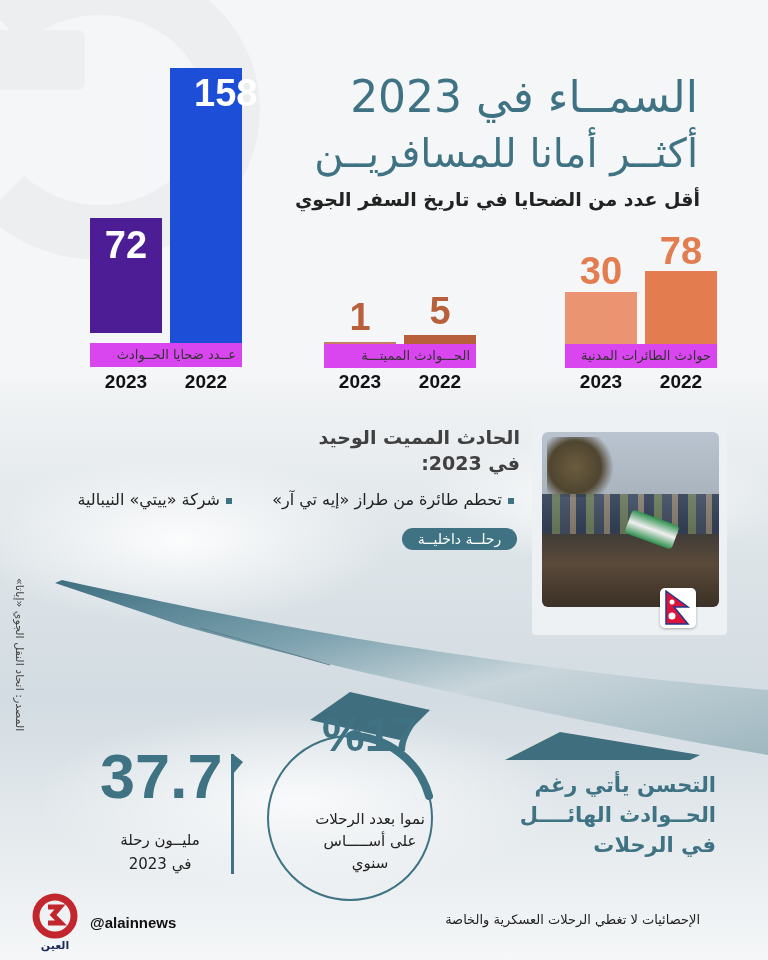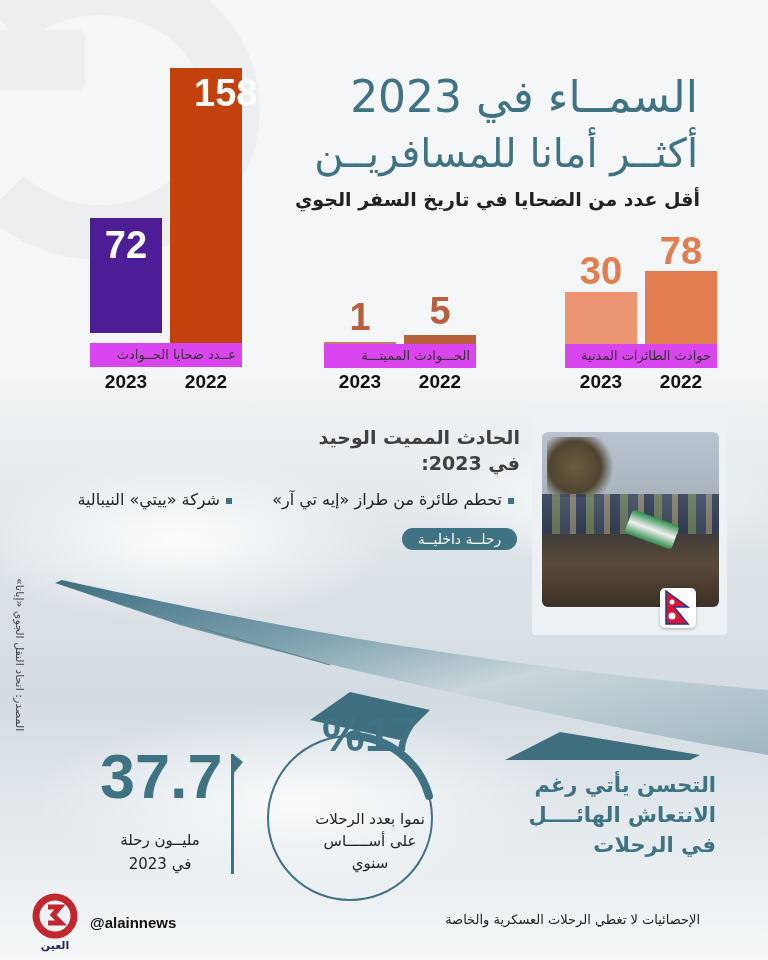--- a/index.html
+++ b/index.html
@@ -142,21 +142,21 @@
 
 <div class="title">
   <div class="l1">السمــاء في 2023</div>
   <div class="l2">أكثــر أمانا للمسافريــن</div>
 </div>
 <div class="subtitle">أقل عدد من الضحايا في تاريخ السفر الجوي</div>
 
 <div class="bar" style="left:90px;top:218px;width:72px;height:115px;background:#4c1d95;padding-top:6px;">
   <span>72</span>
 </div>
-<div class="bar" style="left:170px;top:68px;width:72px;height:275px;background:#c2410c;padding-top:4px;padding-left:24px;">
+<div class="bar" style="left:170px;top:68px;width:72px;height:275px;background:#1d4ed8;padding-top:4px;padding-left:24px;">
   <span>158</span>
 </div>
 <div class="bar-label" style="left:90px;top:343px;width:152px;">عــدد ضحايا الحــوادث</div>
 <div class="year" style="left:90px;top:371px;">2023</div>
 <div class="year" style="left:170px;top:371px;">2022</div>
 
 <div class="barnum" style="left:324px;top:296px;width:72px;color:#b85f3c;">1</div>
 <div class="bar" style="left:324px;top:342px;width:72px;height:2px;background:#c77f63;"></div>
 <div class="barnum" style="left:404px;top:290px;width:72px;color:#b85f3c;">5</div>
 <div class="bar" style="left:404px;top:335px;width:72px;height:9px;background:#b85f3c;"></div>
@@ -210,21 +210,21 @@
 </div>
 <div class="bullet" style="right:536px;top:490px;">
   <span class="sq"></span><span>شركة «ييتي» النيبالية</span>
 </div>
 <div class="pill">رحلــة داخليــة</div>
 
 <div class="source">المصدر: اتحاد النقل الجوي «إياتا»</div>
 
 <div class="improve">
   <div>التحسن يأتي رغم</div>
-  <div>الانتعاش الهائــــل</div>
+  <div>الحــوادث الهائــــل</div>
   <div>في الرحلات</div>
 </div>
 
 <svg class="ring" width="190" height="190" viewBox="0 0 190 190">
   <circle cx="92" cy="100" r="82" fill="none" stroke="#3f7384" stroke-width="2"></circle>
   <path d="M92 18 A82 82 0 0 1 171 78" fill="none" stroke="#3f7384" stroke-width="8" stroke-linecap="round"></path>
 </svg>
 <div class="pct">%17</div>
 <div class="pct-desc">
   <div>نموا بعدد الرحلات</div>

